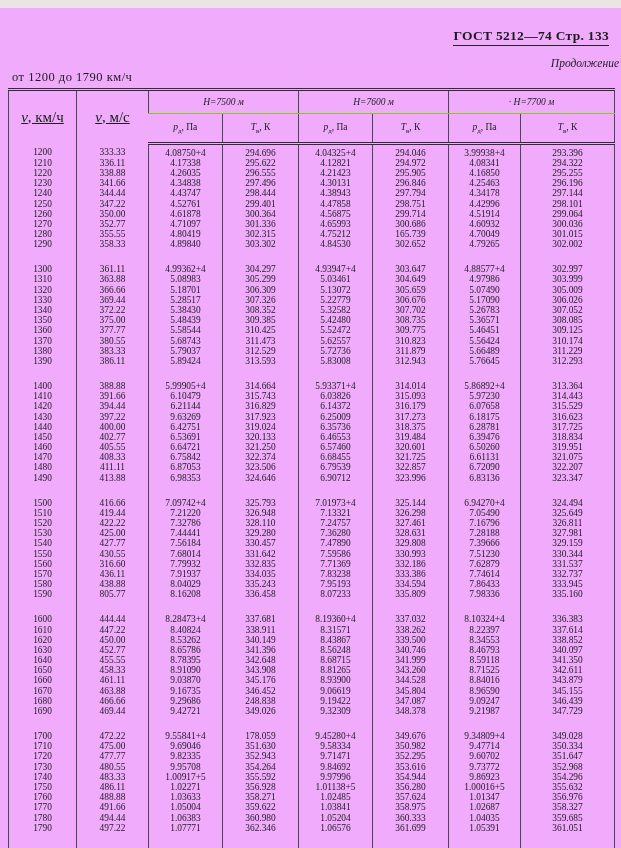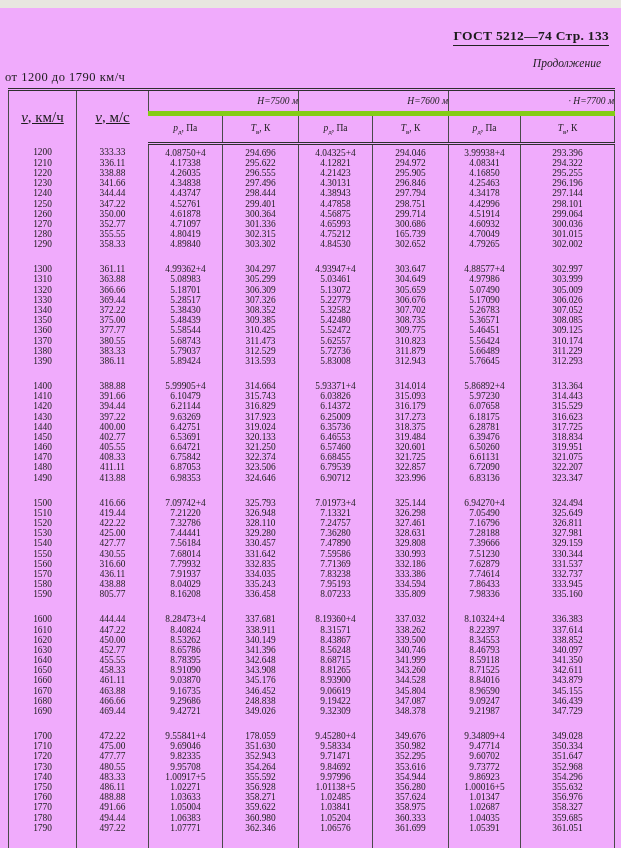--- a/index.html
+++ b/index.html
@@ -4,31 +4,31 @@
 <style>
   * { margin:0; padding:0; box-sizing:border-box; }
   body { background:#e8e6e0; font-family:"Liberation Serif", serif; }
   .page {
     position:relative; width:621px; height:848px; background:#f0abfc;
     color:#1c1c1c; overflow:hidden; margin:8px auto;
   }
   .gost-line { margin-top:20px; text-align:right; padding-right:12px;
     font-size:13.5px; font-weight:bold; letter-spacing:0.3px; }
   .gost-line span { border-bottom:1.5px solid #222; padding-bottom:2px; }
-  .continuation { margin-top:13px; text-align:right; padding-right:20px;
+  .continuation { margin-top:13px; text-align:right; padding-right:2px;
     font-style:italic; font-size:11.5px; }
-  .range { margin-top:1px; padding-left:5px; font-size:12.5px; letter-spacing:0.5px; }
+  .range { margin-top:1px; padding-left:12px; font-size:12.5px; letter-spacing:0.5px; }
 
   table { margin:3px 0 0 8px; width:606px; border-collapse:collapse; table-layout:fixed;
     border-top:3px double #2e2e2e; border-left:1px solid #4a4a4a; border-right:1px solid #4a4a4a; }
   th, td { border-left:1px solid #4a4a4a; font-weight:normal; text-align:center;
     font-family:"Liberation Serif", serif; }
   th:first-child, td:first-child { border-left:none; }
   thead th { font-size:9.5px; }
-  .grp { height:24px; border-bottom:5px solid #84cc16;text-align:right; }
+  .grp { height:24px; border-bottom:1px solid #84cc16; }
   .vhead { font-size:15px;text-decoration:underline; }
   .subrow th { height:30px; border-bottom:3px double #2e2e2e; }
   .sym { font-style:italic; }
   sub { font-size:7px; }
   tbody td { font-size:9.4px; line-height:1; height:10.2px; padding:0; white-space:nowrap; }
   tbody tr.first td { padding-top:4px; height:14px; }
   tr.gap td { height:11px; }
   tr.tail td { height:14px; }
 </style>
 </head>

